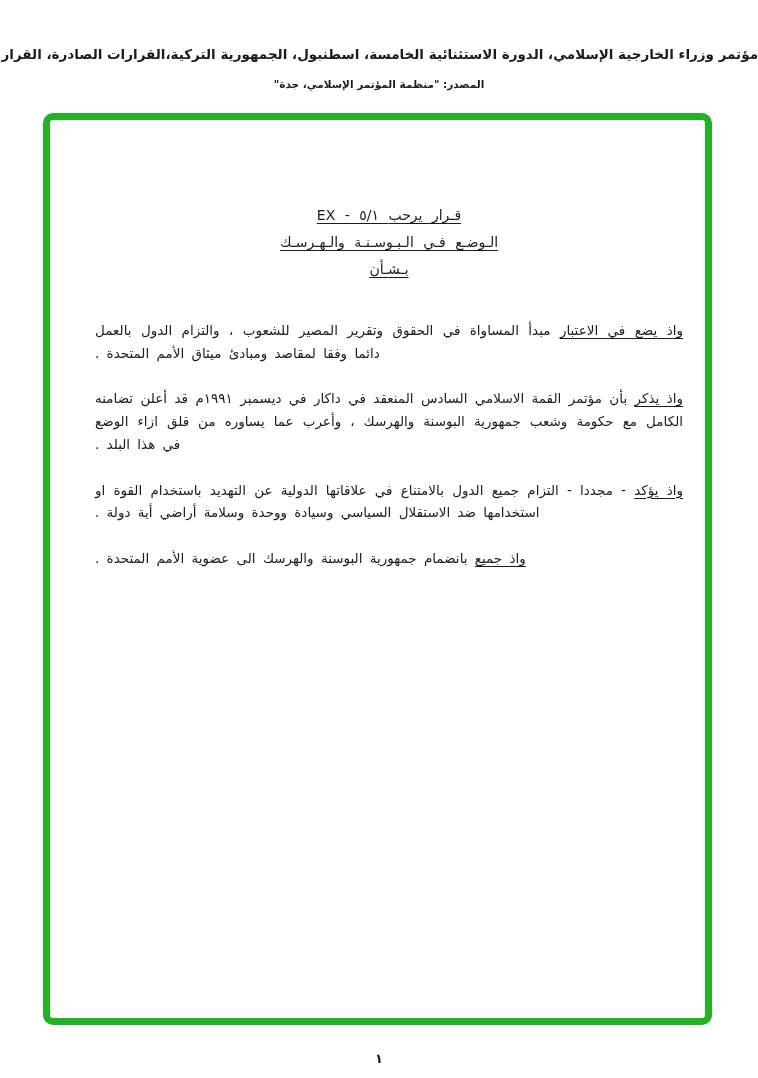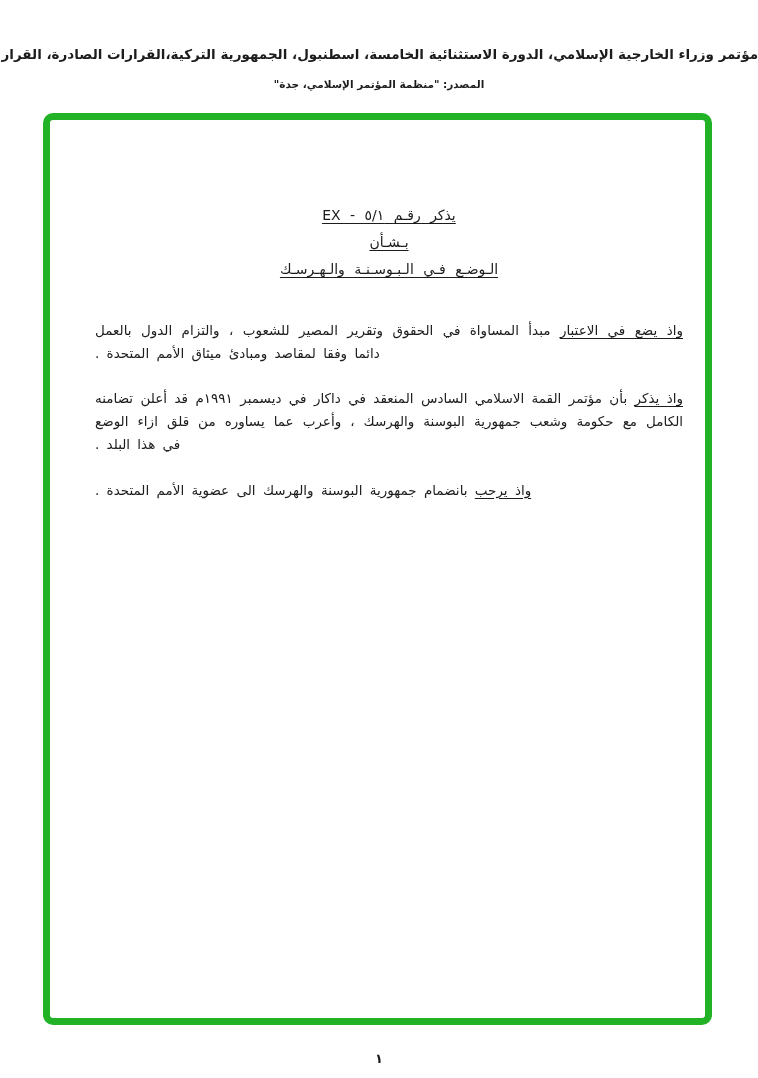--- a/index.html
+++ b/index.html
@@ -92,33 +92,34 @@
   
 </div>
 
 <div class="header-line-2">المصدر: "منظمة المؤتمر الإسلامي، جدة"</div>
 
 <div class="frame" style="border-color: rgb(33, 178, 38);">
   <div class="content">
 
     <div class="title-block">
       <div class="title-line">
-        <u><span>يذكر رقـم</span>
+        <u><span>قـرار يرحب</span>
         <span class="ltr">EX - ٥/١</span></u>
       </div>
       <div class="title-line">
-        <u>بـشـأن</u>
+        <u>الـوضـع فـي الـبـوسـنـة والـهـرسـك</u>
       </div>
       <div class="title-line">
-        <u>الـوضـع فـي الـبـوسـنـة والـهـرسـك</u>
+        <u>بـشـأن</u>
       </div>
     </div>
 
     <div>
         <p class="para"><u>واذ يضع في الاعتبار</u> مبدأ المساواة في الحقوق وتقرير المصير للشعوب ، والتزام الدول بالعمل دائما وفقا لمقاصد ومبادئ ميثاق الأمم المتحدة .</p>
         <p class="para"><u>واذ يذكر</u> بأن مؤتمر القمة الاسلامي السادس المنعقد في داكار في ديسمبر ١٩٩١م قد أعلن تضامنه الكامل مع حكومة وشعب جمهورية البوسنة والهرسك ، وأعرب عما يساوره من قلق ازاء الوضع في هذا البلد .</p>
-        <p class="para"><u>واذ يرحب</u> بانضمام جمهورية البوسنة والهرسك الى عضوية الأمم المتحدة .</p>
+        <p class="para"><u>واذ يؤكد</u> - مجددا - التزام جميع الدول بالامتناع في علاقاتها الدولية عن التهديد باستخدام القوة او استخدامها ضد الاستقلال السياسي وسيادة ووحدة وسلامة أراضي أية دولة .</p>
+        <p class="para"><u>واذ جميع</u> بانضمام جمهورية البوسنة والهرسك الى عضوية الأمم المتحدة .</p>
       </div>
 
   </div>
 </div>
 
 <div class="page-number">١</div>
 
 </body></html>

